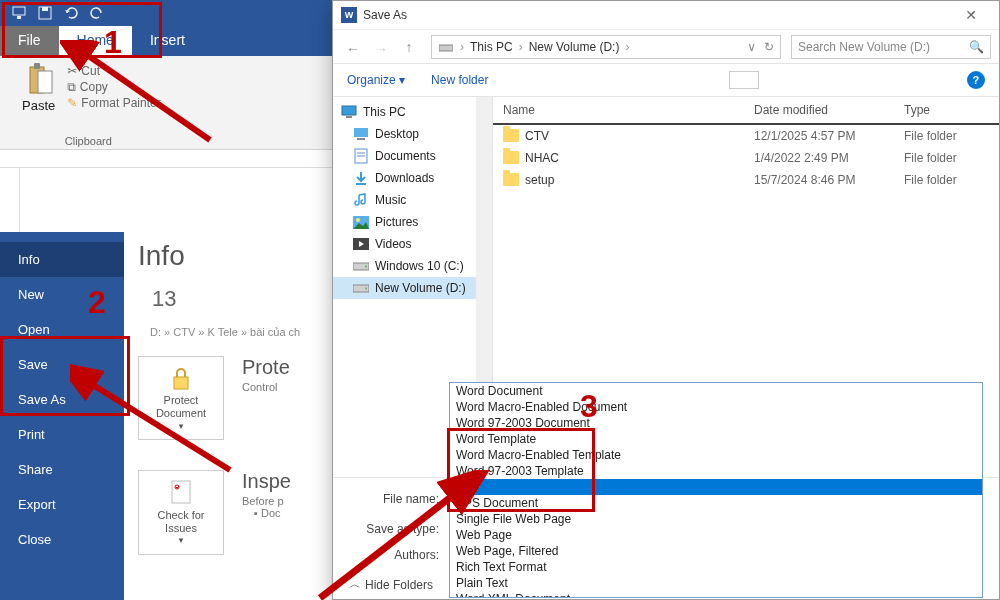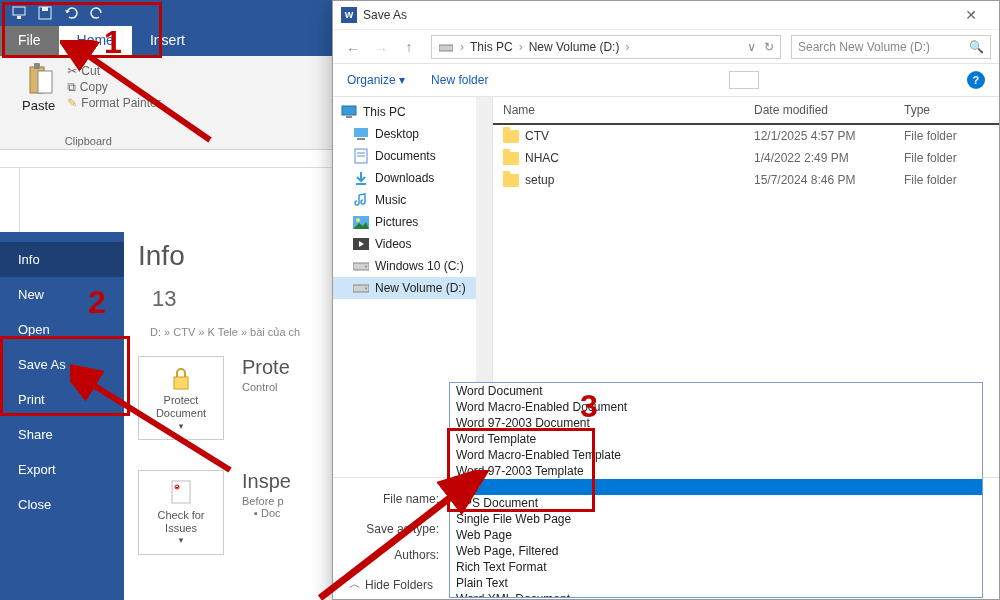--- a/index.html
+++ b/index.html
@@ -47,21 +47,21 @@
 .tree-item{display:flex;align-items:center;gap:6px;padding:3px 6px 3px 20px;font-size:12px;cursor:pointer}
 .tree-item.sel{background:#cde6f7}
 .tree-item.hdr{padding-left:8px}
 .tree .scrollhint{position:absolute;right:0;top:0;bottom:0;width:16px;background:#f0f0f0}
 .filelist{flex:1;display:flex;flex-direction:column}
 .fl-head{display:flex;padding:6px 10px;font-size:12px;color:#555;border-bottom:2px solid #404040}
 .fl-head .c1{flex:1}
 .fl-head .c2{width:150px}
 .fl-head .c3{width:85px}
 .fl-row{display:flex;padding:4px 10px;font-size:12px;color:#333;align-items:center}
-.fl-row .c1{flex:1;display:flex;align-items:flex-end;gap:6px}
+.fl-row .c1{flex:1;display:flex;align-items:flex-start;gap:6px}
 .fl-row .c2{width:150px;color:#666}
 .fl-row .c3{width:85px;color:#666}
 .folder-ico{width:16px;height:13px;background:#ffd766;border-radius:1px;position:relative}
 .folder-ico:before{content:"";position:absolute;top:-3px;left:0;width:7px;height:3px;background:#ffd766;border-radius:1px 1px 0 0}
 .dlg-bottom{border-top:1px solid #e4e4e4;padding:10px 16px 0;font-size:12px;color:#444}
 .form-row{display:flex;align-items:center;margin-bottom:8px}
 .form-row label{width:100px;text-align:right;padding-right:10px}
 .form-row .field{flex:1;height:22px;border:1px solid #7a9fcf;padding:2px 6px;font-size:12px;background:#fff}
 .type-field{background:#e6f0fa;border:1px solid #7a9fcf}
 .dropdown{position:absolute;left:449px;right:17px;top:382px;background:#fff;border:1px solid #7a9fcf;z-index:10;font-size:12px;max-height:216px;overflow:hidden}
@@ -142,20 +142,21 @@
   </div>
 </div>
 <div class="ruler"></div>
 <div class="ruler-v"></div>
 
 <div class="backstage">
   <div class="bs-nav" id="bs-nav">
       <div class="bs-item active">Info</div>
       <div class="bs-item">New</div>
       <div class="bs-item">Open</div>
+      <div class="bs-item">Save</div>
       <div class="bs-item">Save As</div>
       <div class="bs-item">Print</div>
       <div class="bs-item">Share</div>
       <div class="bs-item">Export</div>
       <div class="bs-item">Close</div>
     </div>
   <div class="bs-content">
     <h1>Info</h1>
     <p class="docnum">13</p>
     <div class="bs-path">D: » CTV » K Tele » bài của ch</div>

